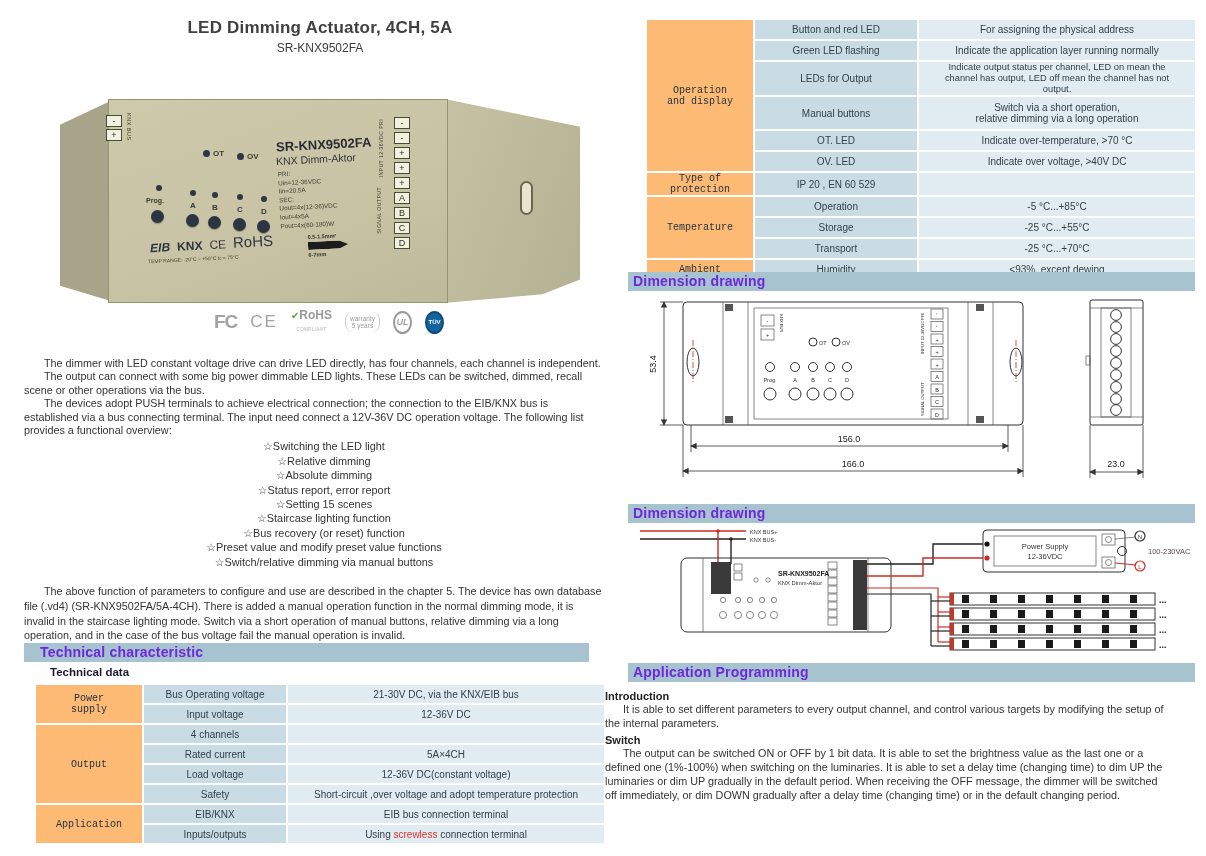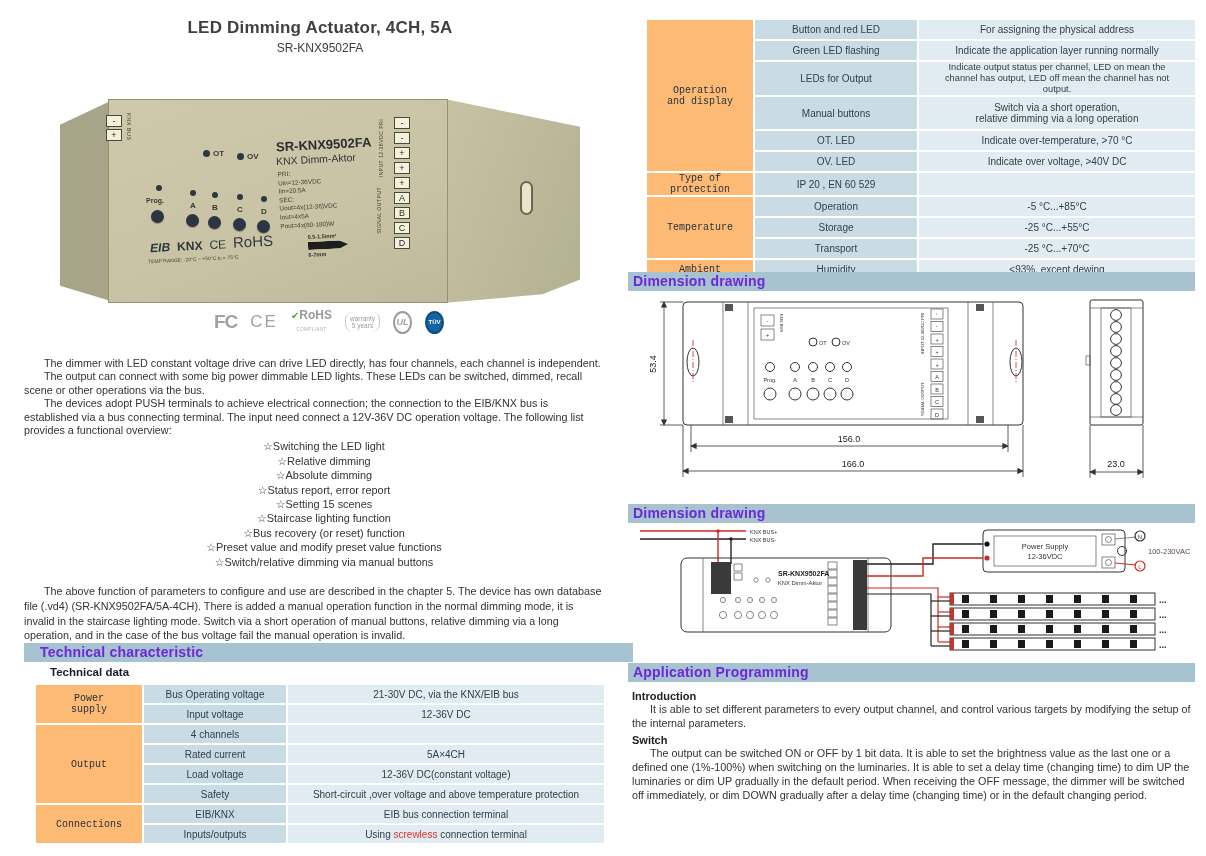--- a/index.html
+++ b/index.html
@@ -76,21 +76,21 @@
 
 .dim1{position:absolute;left:628px;top:294px;}
 .dim2{position:absolute;left:628px;top:518px;}
 .dline{stroke:#333;stroke-width:1;fill:none;}
 .thin{stroke:#555;stroke-width:.7;fill:none;}
 .dimtxt{font-size:9px;fill:#222;}
 .tinytxt{font-size:5.5px;fill:#333;}
 .microtxt{font-size:4.2px;fill:#333;}
 
 
-.appbody{position:absolute;left:632px;top:686px;width:560px;}
+.appbody{position:absolute;left:605px;top:686px;width:560px;}
 .appbody h3{font-size:11px;color:#222;margin-top:4px;}
 .appbody p{font-size:10.8px;line-height:14px;color:#333;text-indent:18px;margin-bottom:3px;}
 </style>
 </head>
 <body>
 
 <div class="page">
 
   <div class="title-block">
     <h1>LED Dimming Actuator, 4CH, 5A</h1>
@@ -197,21 +197,21 @@
       <li>☆Status report, error report</li>
       <li>☆Setting 15 scenes</li>
       <li>☆Staircase lighting function</li>
       <li>☆Bus recovery (or reset) function</li>
       <li>☆Preset value and modify preset value functions</li>
       <li>☆Switch/relative dimming via manual buttons</li>
     </ul>
     <p class="p4">The above function of parameters to configure and use are described in the chapter 5. The device has own database file (.vd4) (SR-KNX9502FA/5A-4CH). There is added a manual operation function in the normal dimming mode, it is invalid in the staircase lighting mode. Switch via a short operation of manual buttons, relative dimming via a long operation, and in the case of the bus voltage fail the manual operation is invalid.</p>
   </div>
 
-  <div class="hdrbar" style="left:24px;top:643px;width:609px;padding-left:16px;">Technical characteristic</div>
+  <div class="hdrbar" style="left:24px;top:643px;width:565px;padding-left:16px;">Technical characteristic</div>
   <div class="tech-sub">Technical data</div>
 
   <table class="spec techtbl">
     <colgroup>
         <col style="width:100px">
         <col style="width:142px">
         <col style="width:316px">
       </colgroup>
     <tbody>
         <tr class="h18">
@@ -231,24 +231,24 @@
     <tr class="h18">
       <td class="k">Rated current</td>
       <td class="v">5A×4CH</td>
     </tr>
     <tr class="h18">
       <td class="k">Load voltage</td>
       <td class="v">12-36V DC(constant voltage)</td>
     </tr>
     <tr class="h18">
       <td class="k">Safety</td>
-      <td class="v">Short-circuit ,over voltage and above temperature protection</td>
-    </tr>
-    <tr class="h18">
-      <td class="g" rowspan="2">Connections</td>
+      <td class="v">Short-circuit ,over voltage and adopt temperature protection</td>
+    </tr>
+    <tr class="h18">
+      <td class="g" rowspan="2">Application</td>
       <td class="k">EIB/KNX</td>
       <td class="v">EIB bus connection terminal</td>
     </tr>
     <tr class="h18">
       <td class="k">Inputs/outputs</td>
       <td class="v"><span>Using </span><span class="red">screwless</span><span> connection terminal</span></td>
     </tr>
   </tbody>
     </table>
 

